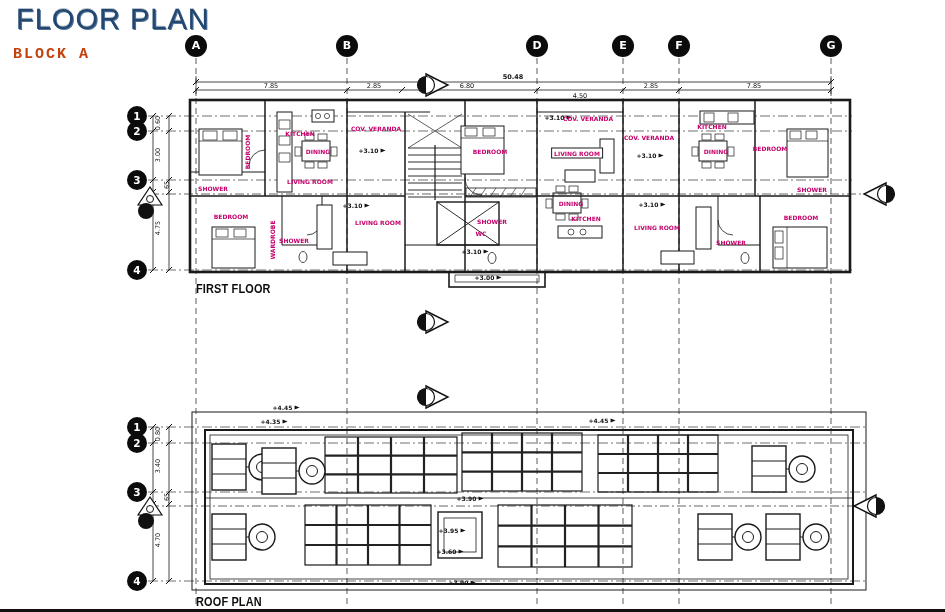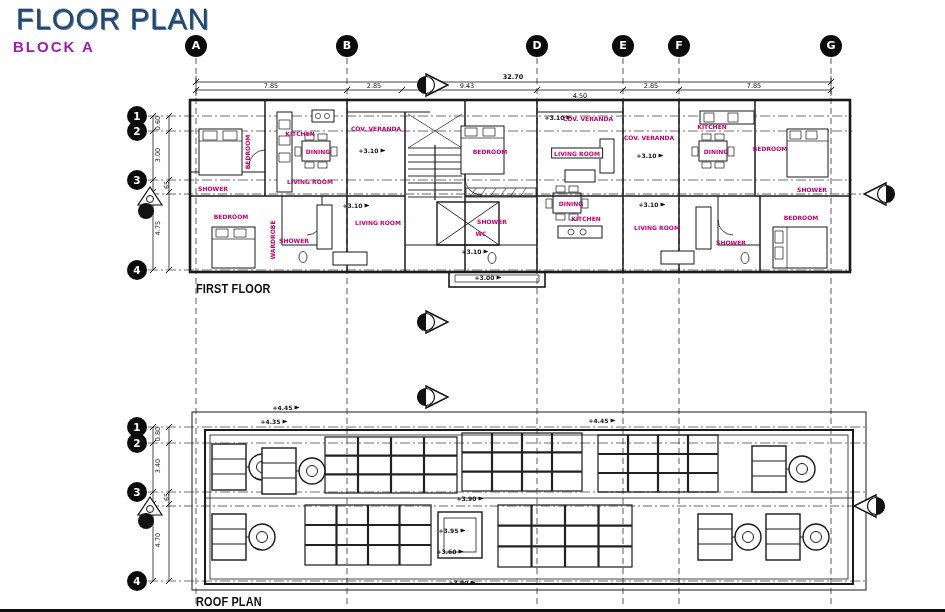--- a/index.html
+++ b/index.html
@@ -2,22 +2,22 @@
 <html><head>
 <meta charset="utf-8">
 <style>
   html,body{margin:0;padding:0;background:#fff;}
   #stage{position:relative;width:945px;height:612px;background:#fff;overflow:hidden;
          font-family:"DejaVu Sans",sans-serif;}
   #linework{position:absolute;left:0;top:0;}
   .main-title{position:absolute;left:16px;top:2px;font-family:"Liberation Sans",sans-serif;
 amount    font-weight:800;font-size:29px;letter-spacing:1px;color:#23486f;
     text-shadow:1px 1px 0 #51719a,0 -1px 0 #b9c2cd;transform:scaleY(1.04);transform-origin:left top;}
-  .block-title{position:absolute;left:13px;top:38px;font-family:Liberation Sans, sans-serif;
-    font-weight:700;font-size:15px;letter-spacing:2px;color:#a21caf;}
+  .block-title{position:absolute;left:13px;top:46px;font-family:Liberation Mono, monospace;
+    font-weight:700;font-size:15px;letter-spacing:2px;color:#c2410c;}
   .plan-title{position:absolute;font-family:"Liberation Sans",sans-serif;font-weight:800;
     font-size:13px;letter-spacing:.2px;color:#0d0d0d;transform:scaleX(.84);transform-origin:left;}
   .gcol,.grow{position:absolute;border-radius:50%;background:#0b0b0b;color:#fff;text-align:center;
     transform:translate(-50%,-50%);}
   .gcol{width:22px;height:22px;font:700 11px/22px "DejaVu Sans",sans-serif;}
   .grow{width:20px;height:20px;font:700 10.5px/20px "DejaVu Sans",sans-serif;}
   .room{position:absolute;font:700 6px "DejaVu Sans",sans-serif;color:#c4006a;white-space:nowrap;
     transform:translate(-50%,-50%);}
   .room.rot{transform:translate(-50%,-50%) rotate(-90deg);}
   .room.boxed{border:1px solid #1a1a1a;background:#fff;padding:1px 2px;}
@@ -307,21 +307,21 @@
       <polygon points="138,515 162,515 150,497" fill="#fff" stroke="#111" stroke-width="1.2"></polygon>
       <circle cx="150" cy="509" r="3.5" fill="none" stroke="#111" stroke-width="1"></circle>
       <circle cx="146" cy="521" r="8" fill="#111"></circle>
     </g>
   </svg>
 
   <div class="main-title">FLOOR PLAN</div>
   <div class="block-title">BLOCK A</div>
   <div class="plan-title" style="left:196px;top:281px">FIRST FLOOR</div>
   <div class="plan-title" style="left:196px;top:594px">ROOF PLAN</div>
-  <div class="total-dim" style="left:513px;top:77px">32.70</div>
+  <div class="total-dim" style="left:513px;top:77px">50.48</div>
 
   <div id="markers">
       <span class="gcol" style="left: 196px; top: 46px;">A</span>
       <span class="gcol" style="left: 347px; top: 46px;">B</span>
       <span class="gcol" style="left: 537px; top: 46px;">D</span>
       <span class="gcol" style="left: 623px; top: 46px;">E</span>
       <span class="gcol" style="left: 679px; top: 46px;">F</span>
       <span class="gcol" style="left: 831px; top: 46px;">G</span>
       <span class="grow" style="left: 137px; top: 116px;">1</span>
       <span class="grow" style="left: 137px; top: 131px;">2</span>
@@ -390,21 +390,21 @@
       <span class="elev" style="left: 450px; top: 551px;">
         <span>+3.60</span>
         <span class="arr"></span>
       </span>
       <span class="elev" style="left: 462px; top: 582px;">
         <span>+3.90</span>
         <span class="arr"></span>
       </span>
       <span class="dim" style="left: 271px; top: 86px;">7.85</span>
       <span class="dim" style="left: 374px; top: 86px;">2.85</span>
-      <span class="dim" style="left: 467px; top: 86px;">9.43</span>
+      <span class="dim" style="left: 467px; top: 86px;">6.80</span>
       <span class="dim" style="left: 580px; top: 96px;">4.50</span>
       <span class="dim" style="left: 651px; top: 86px;">2.85</span>
       <span class="dim" style="left: 754px; top: 86px;">7.85</span>
       <span class="room rot" style="left: 247px; top: 152px;">BEDROOM</span>
       <span class="room" style="left: 300px; top: 133px;">KITCHEN</span>
       <span class="room" style="left: 318px; top: 151px;">DINING</span>
       <span class="room" style="left: 310px; top: 181px;">LIVING ROOM</span>
       <span class="room" style="left: 213px; top: 188px;">SHOWER</span>
       <span class="room" style="left: 376px; top: 128px;">COV. VERANDA</span>
       <span class="room" style="left: 490px; top: 151px;">BEDROOM</span>

